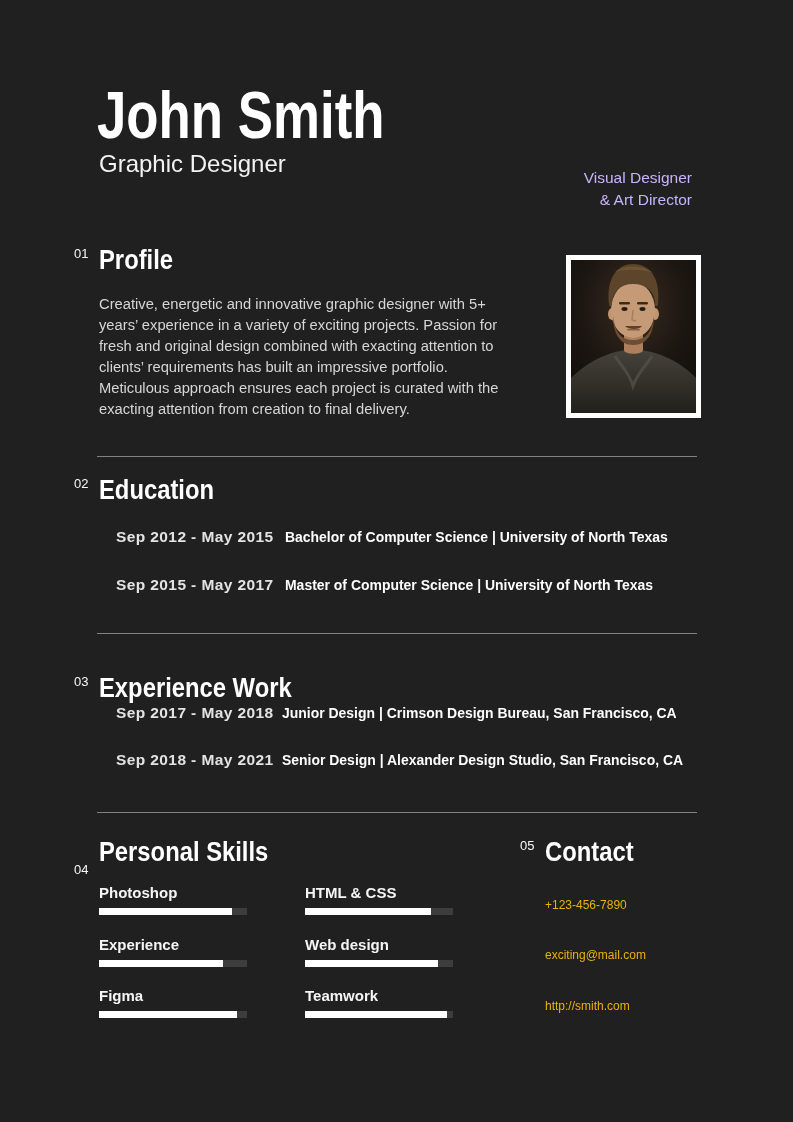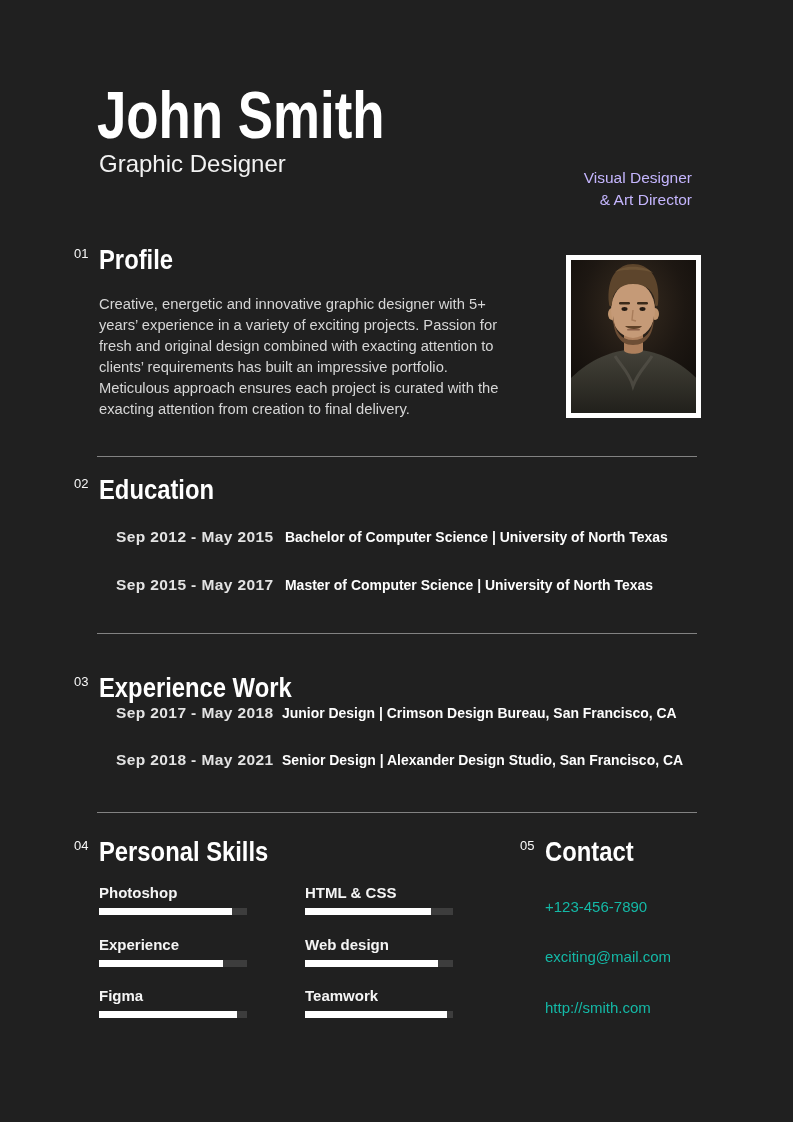--- a/index.html
+++ b/index.html
@@ -62,21 +62,21 @@
   .skill .label{
     position:absolute;left:0;top:0;font-size:15px;font-weight:700;color:#f5f5f5;white-space:nowrap;
   }
   .skill .track{
     position:absolute;left:0;top:24px;width:148px;height:7px;background:#3d3d3d;
   }
   .skill .fill{height:7px;background:#ffffff;}
 
   
   .contact-item{
-    left:545px;font-size:15px;font-weight:400;color:#14b8a6;white-space:nowrap;
+    left:545px;font-size:12px;font-weight:400;color:#eab308;white-space:nowrap;
   }
 </style>
 </head>
 <body>
 
 <div class="page">
 
   <div class="abs name">John Smith</div>
   <div class="abs subtitle">Graphic Designer</div>
   <div class="abs tagline">
@@ -159,21 +159,21 @@
     <span class="dates">Sep 2017 - May 2018</span>
     <span class="detail">Junior Design | Crimson Design Bureau, San Francisco, CA</span>
   </div>
   <div class="abs row exp" style="top:751px">
     <span class="dates">Sep 2018 - May 2021</span>
     <span class="detail">Senior Design | Alexander Design Studio, San Francisco, CA</span>
   </div>
 
   <div class="abs divider" style="top:812px"></div>
 
-  <div class="abs sec-num" style="left:74px;top:838px">04</div>
+  <div class="abs sec-num" style="left:74px;top:862px">04</div>
   <div class="abs sec-title" style="left:99px;top:837px">Personal Skills</div>
 
   <div class="abs skill" style="left:99px;top:884px">
     <span class="label">Photoshop</span>
     <div class="track">
       <div class="fill" style="width: 90%;"></div>
     </div>
   </div>
   <div class="abs skill" style="left:99px;top:936px">
     <span class="label">Experience</span>

